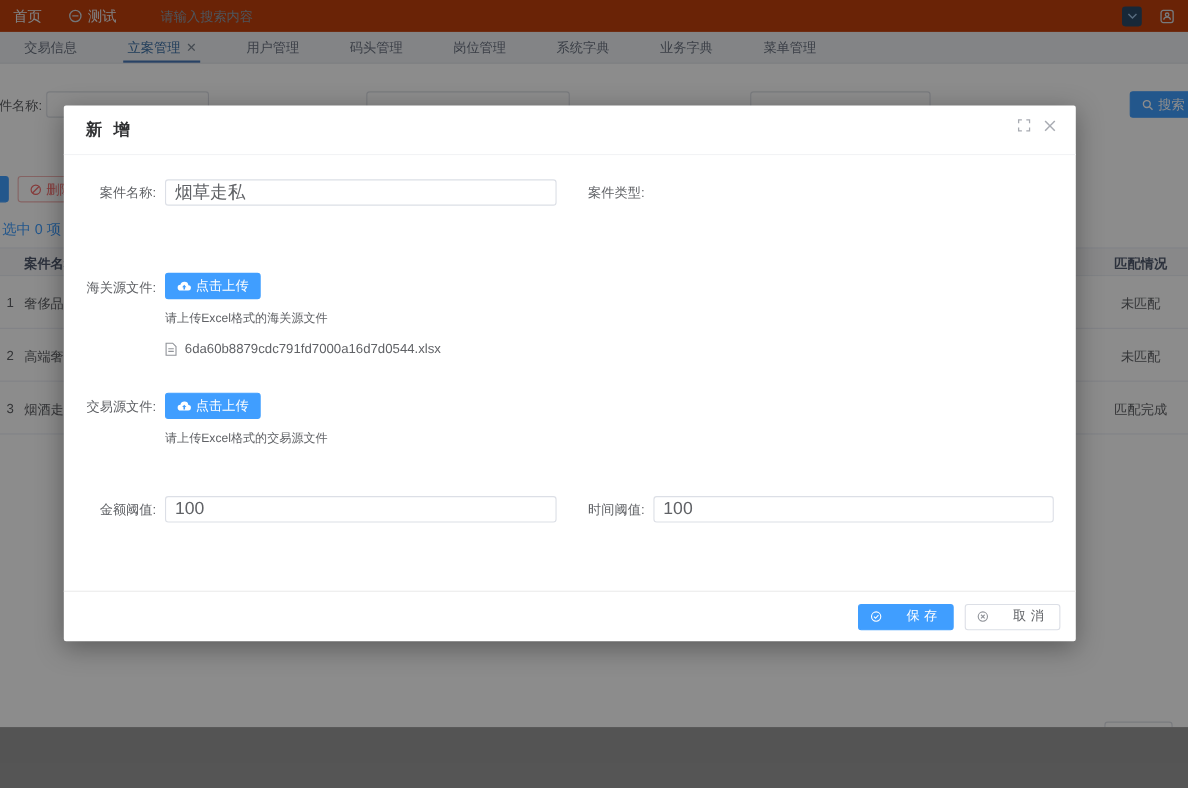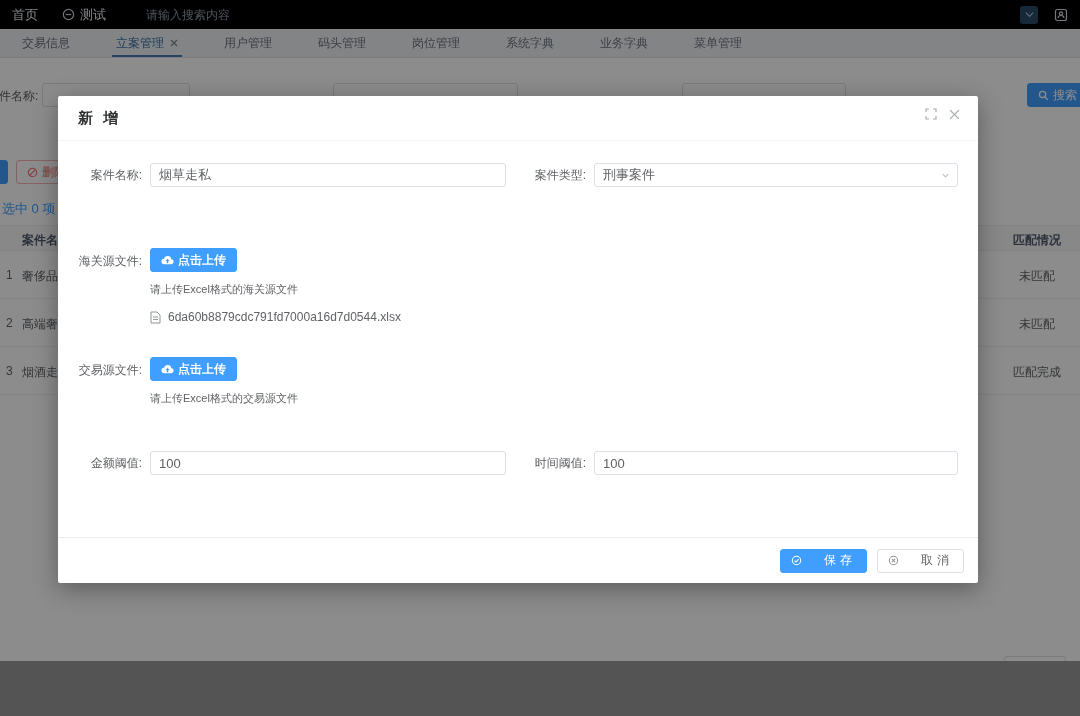--- a/index.html
+++ b/index.html
@@ -1,21 +1,21 @@
 <!DOCTYPE html>
 <html><head>
 <meta charset="utf-8">
 <style>
   * { margin:0; padding:0; box-sizing:border-box; }
   html,body { width:1080px; height:716px; overflow:hidden;
     font-family:"Liberation Sans","DejaVu Sans",sans-serif; }
   .app { position:relative; width:1080px; height:716px; background:#fff; overflow:hidden; }
 
   
-  .navbar { position:relative; height:29px; background:#000000; display:flex; align-items:center;
+  .navbar { position:relative; height:29px; background:#c2410c; display:flex; align-items:center;
     color:#e8edf2; font-size:13px; }
   .nav-item { display:flex; align-items:center; gap:5px; padding:0 12px; height:100%; cursor:pointer; }
   .nav-item .ico { display:flex; }
   .nav-search { margin-left:28px; background:transparent; border:none; outline:none;
     color:#c6cdd4; font-size:12px; width:220px; }
   .nav-search::placeholder { color:#8d9aa8; }
   .nav-right { position:absolute; right:10px; top:0; height:100%; display:flex; align-items:center; gap:14px; }
   .nav-iconbox { width:18px; height:18px; border-radius:3px; display:flex; align-items:center;
     justify-content:center; }
   .nav-iconbox.blue { background:#2b4a66; }
@@ -66,30 +66,30 @@
   .dlg-tools { position:absolute; right:18px; top:12px; display:flex; gap:12px; align-items:center;
     color:#a8abb2; }
   .dlg-tools > span { cursor:pointer; display:flex; }
   .dlg-body { padding:22px 20px 0 20px; }
   .form-grid { display:grid; grid-template-columns:1fr 1fr; column-gap:24px; }
   .form-row { display:flex; align-items:center; }
   .fr-label { width:72px; text-align:right; padding-right:8px; font-size:12px; color:#606266;
     flex:none; white-space:nowrap; }
   .fr-control { flex:1; min-width:0; }
   .inp { width:100%; height:24px; border:1px solid #dcdfe6; border-radius:3px; padding:0 8px;
-    font-size:13px; color:#606266; outline:none; background:#fff;
+    font-size:16px; color:#606266; outline:none; background:#fff;
     font-family:"Liberation Sans","DejaVu Sans",sans-serif; }
   .inp-wrap { position:relative; }
   .inp-wrap .lead-ico { position:absolute; left:7px; top:5px; color:#c0c4cc; display:flex; }
   .inp.with-ico { padding-left:26px; }
   .sel-wrap { position:relative; }
   .sel-wrap .chev { position:absolute; right:8px; top:8px; color:#c0c4cc; display:flex; }
   .upload-row { display:flex; align-items:flex-start; margin-top:30px; }
   .upload-col { display:flex; flex-direction:column; align-items:flex-start; }
-  .upload-btn { font-weight:bold; }
+  .upload-btn { font-weight:normal; }
   .upload-hint { margin-top:10px; font-size:11px; color:#606266; }
   .file-item { margin-top:13px; display:flex; align-items:center; gap:7px; font-size:12px;
     color:#606266; cursor:pointer; }
   .file-item .ico { color:#909399; display:flex; }
   .dlg-footer { position:absolute; left:0; right:0; bottom:0; height:46px; border-top:1px solid #ececec;
     display:flex; align-items:center; justify-content:flex-end; gap:10px; padding:0 14px; }
   .btn .sp { letter-spacing:4px; margin-left:18px; }
   .btn-plain { background:#fff; color:#606266; border-color:#dcdfe6; }
   .mt22 { margin-top:0; }
   .row2 { margin-top:31px; }
@@ -261,28 +261,20 @@
 
       <div class="form-grid mt22">
         <div class="form-row">
           <span class="fr-label">案件名称:</span>
           <div class="fr-control">
             <input class="inp" value="烟草走私" style="">
           </div>
         </div>
         <div class="form-row">
           <span class="fr-label" style="width:64px;">案件类型:</span>
-          <div class="fr-control sel-wrap">
-            <input class="inp" readonly="" value="刑事案件" style="">
-            <span class="chev">
-              <svg width="9" height="9" viewBox="0 0 10 10" fill="none" stroke="#c0c4cc" stroke-width="1.4">
-                <polyline points="2,3.5 5,6.5 8,3.5"></polyline>
-              </svg>
-            </span>
-          </div>
         </div>
       </div>
 
       <div class="form-grid row2">
         <div></div>
       </div>
 
       <div class="upload-row">
         <span class="fr-label" style="margin-top:5px;">海关源文件:</span>
         <div class="upload-col">

